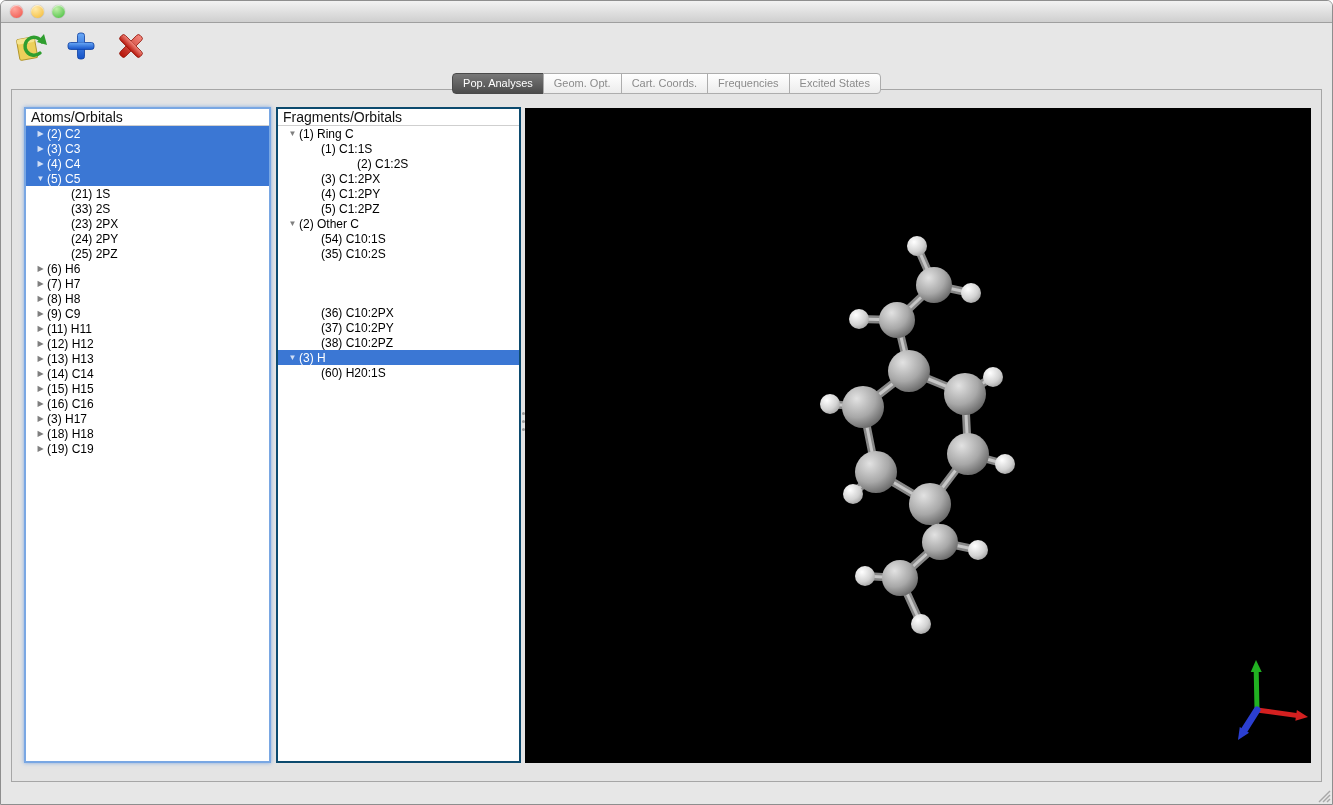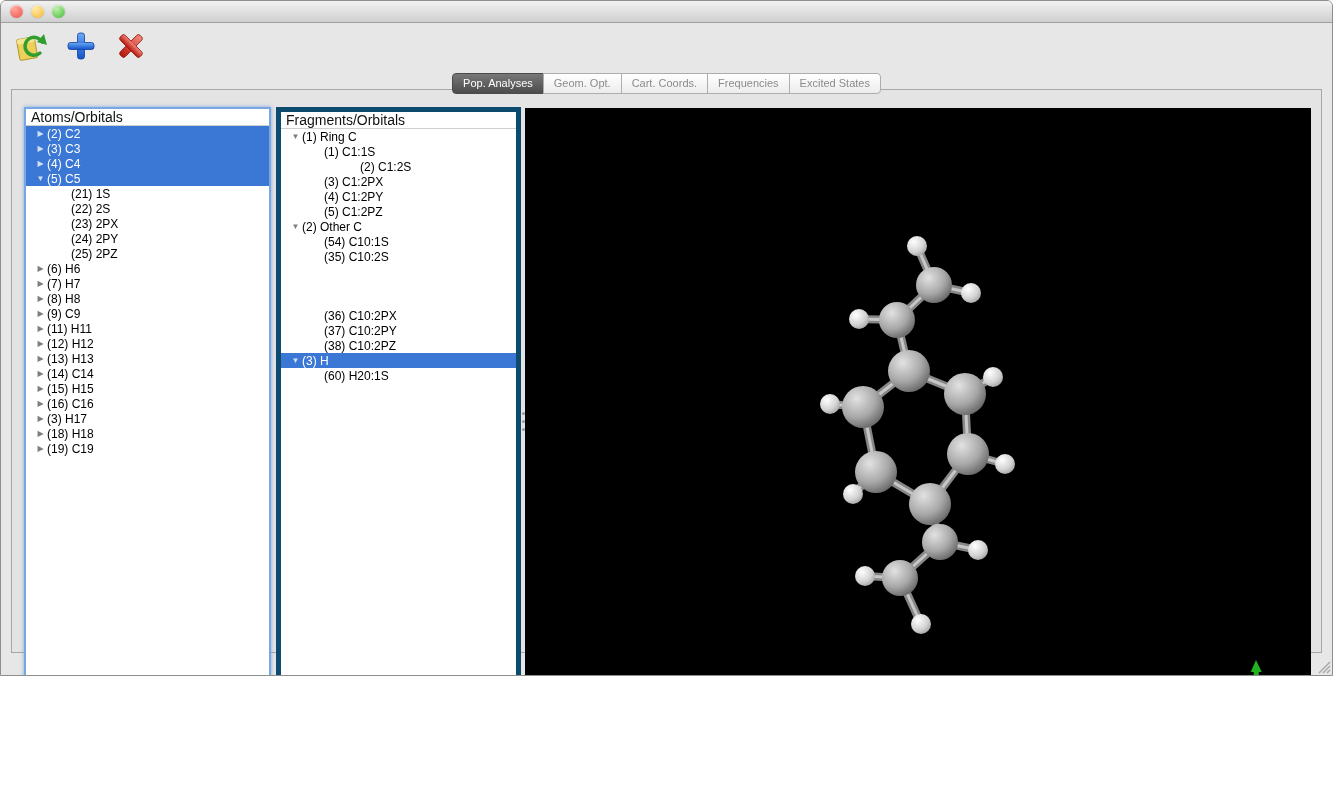--- a/index.html
+++ b/index.html
@@ -1,17 +1,17 @@
 <!DOCTYPE html>
 <html style="--sel: #3b77d4; --focus: #79a7e3;"><head>
 <meta charset="utf-8">
 <style>
   html,body{margin:0;padding:0;background:#ffffff;}
   .window{
-    position:relative;width:1333px;height:676px;box-sizing:border-box;
+    position:relative;width:1333px;height:805px;box-sizing:border-box;
     background:#e7e7e7;border:1px solid #8e8e8e;border-radius:6px 6px 0 0;
     overflow:hidden;font-family:"Liberation Sans",sans-serif;
     -webkit-font-smoothing:antialiased;
   }
   .titlebar{
     position:absolute;top:0;left:0;right:0;height:22px;
     background:linear-gradient(#f2f2f2,#cfcfcf);
     border-bottom:1px solid #9f9f9f;
     display:flex;align-items:center;gap:8px;padding-left:9px;box-sizing:border-box;
   }
@@ -34,21 +34,21 @@
     background:linear-gradient(#ffffff,#ececec);border:1px solid #adadad;margin-left:-1px;
     white-space:nowrap;cursor:default;
   }
   .tab.active{background:linear-gradient(#787878,#4c4c4c);color:#ffffff;border-color:#4a4a4a;}
   .tab:first-child{border-radius:4px 0 0 4px;margin-left:0;}
   .tab:last-child{border-radius:0 4px 4px 0;}
   .content{
     position:absolute;left:10px;right:10px;top:88px;bottom:22px;box-sizing:border-box;
     background:#e4e4e4;border:1px solid #a6a6a6;
   }
-  .panel{position:absolute;background:#ffffff;border:5px solid #0c4a6e;box-sizing:border-box;overflow:hidden;}
+  .panel{position:absolute;background:#ffffff;border:2px solid #0c4a6e;box-sizing:border-box;overflow:hidden;}
   .panel.focused{border:2px solid var(--focus,#79a7e3);box-shadow:0 0 4px rgba(96,150,224,.75);}
   .panel-header{
     height:16px;line-height:16px;font-size:14px;color:#111;
     padding-left:5px;border-bottom:1px solid #cfcfcf;background:#ffffff;
   }
   .tree{position:absolute;top:17px;left:0;right:0;bottom:0;overflow:hidden;}
   .row{height:15px;display:flex;align-items:center;font-size:12px;color:#000;white-space:nowrap;}
   .row.selected{background:var(--sel,#3b77d4);color:#ffffff;}
   .disc{width:13px;flex:none;text-align:center;font-size:8px;color:#7e7e7e;}
   .row.selected .disc{color:#d0def5;}
@@ -143,21 +143,21 @@
           <div class="row selected" style="padding-left: 8px;">
             <span class="disc">▼</span>
             <span class="rlabel">(5) C5</span>
           </div>
           <div class="row" style="padding-left: 32px;">
             <span class="disc"></span>
             <span class="rlabel">(21) 1S</span>
           </div>
           <div class="row" style="padding-left: 32px;">
             <span class="disc"></span>
-            <span class="rlabel">(22) 2S</span>
+            <span class="rlabel">(33) 2S</span>
           </div>
           <div class="row" style="padding-left: 32px;">
             <span class="disc"></span>
             <span class="rlabel">(23) 2PX</span>
           </div>
           <div class="row" style="padding-left: 32px;">
             <span class="disc"></span>
             <span class="rlabel">(24) 2PY</span>
           </div>
           <div class="row" style="padding-left: 32px;">

